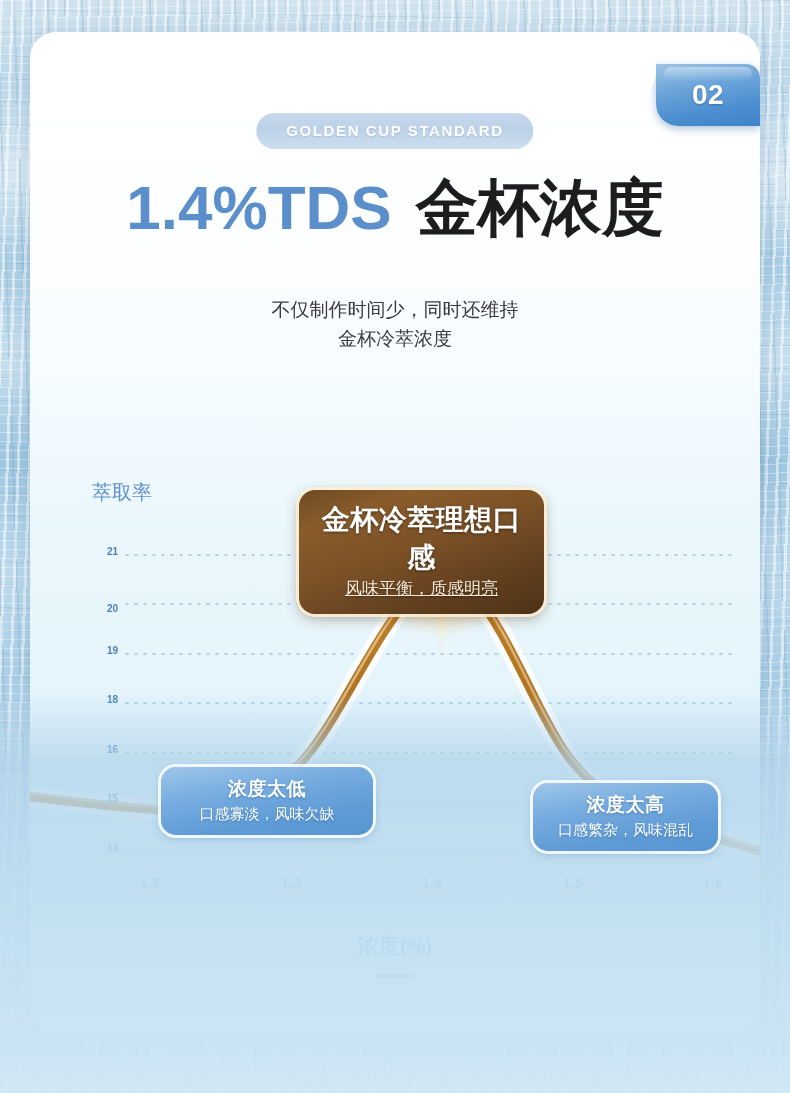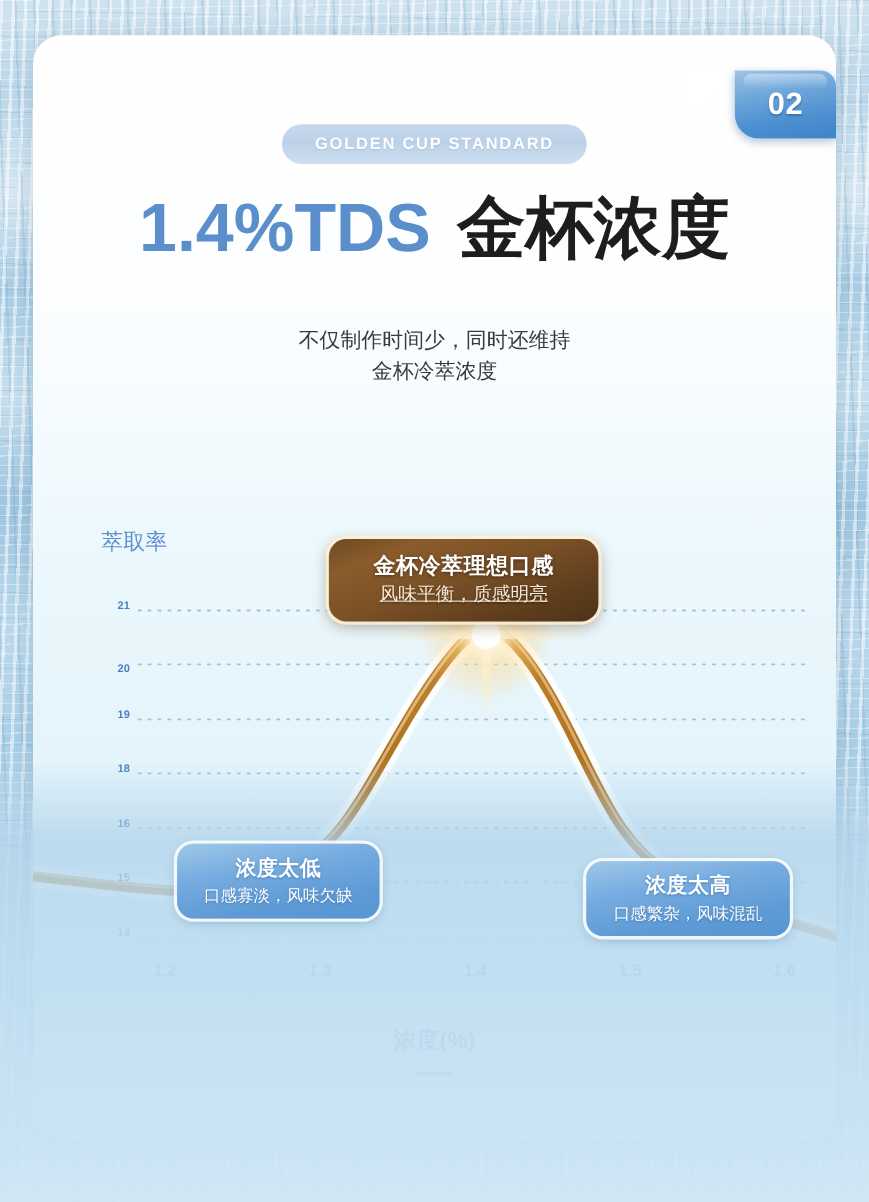--- a/index.html
+++ b/index.html
@@ -69,21 +69,21 @@
         #e6f5fc 100%);
     box-shadow: 0 6px 22px rgba(60,110,150,.22);
     overflow: hidden;
   }
 
   
   .num-tab {
     position: absolute;
     right: 0px;
     top: 32px;
-    width: 92px;
+    width: 104px;
     height: 62px;
     border-radius: 0 14px 0 22px;
     background: linear-gradient(170deg, #9ec4e6 0%, #6ea6da 35%, #4c8fd0 70%, #3f84c9 100%);
     box-shadow: 0 3px 8px rgba(40,90,140,.35);
     display: flex;
     align-items: center;
     justify-content: center;
     z-index: 6;
   }
   .num-tab .num {
@@ -222,21 +222,21 @@
     width: 245px;
     padding: 11px 16px 14px;
     border-radius: 16px;
     background: linear-gradient(160deg, #6d4a24 0%, #8a5c2c 20%, #7a5026 48%, #5e3d1d 78%, #4e3318 100%);
     box-shadow: 0 0 0 3px rgba(255,241,214,.85), 0 4px 14px rgba(90,60,25,.45);
     text-align: center;
     z-index: 5;
   }
   .gold-callout .t1 {
     color: #ffffff;
-    font-size: 20px;
+    font-size: 28px;
     font-weight: bold;
     letter-spacing: .5px;
     text-shadow: 0 1px 3px rgba(0,0,0,.45);
     display: block;
   }
   .gold-callout .t2 {
     color: #f7ead8;
     font-size: 17px;
     margin-top: 0;
     display: block;
@@ -262,21 +262,21 @@
     letter-spacing: .5px;
     text-shadow: 0 1px 2px rgba(35,85,135,.5);
   }
   .blue-callout .t2 {
     display: block;
     color: #ffffff;
     font-size: 15px;
     margin-top: 3px;
     text-shadow: 0 1px 2px rgba(35,85,135,.5);
   }
-  .callout-low  { left: 131px; top: 305px; width: 184px; }
+  .callout-low  { left: 131px; top: 305px; width: 212px; }
   .callout-high { left: 503px; top: 321px; width: 185px; }
 </style>
 </head>
 <body>
 
 <div id="page">
 
   <div class="card">
 
     <div class="eyebrow">GOLDEN CUP STANDARD</div>

